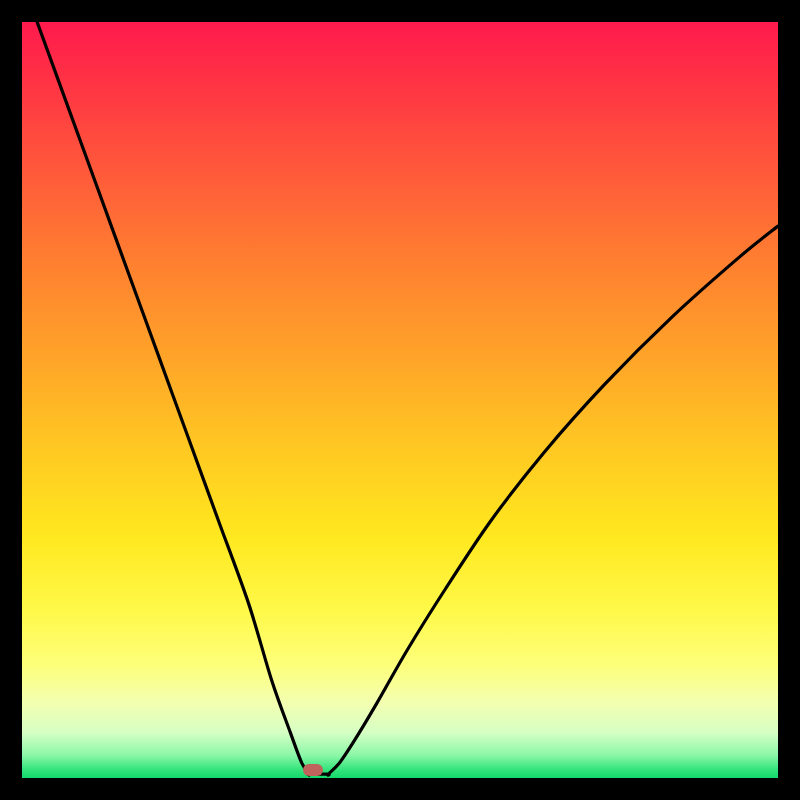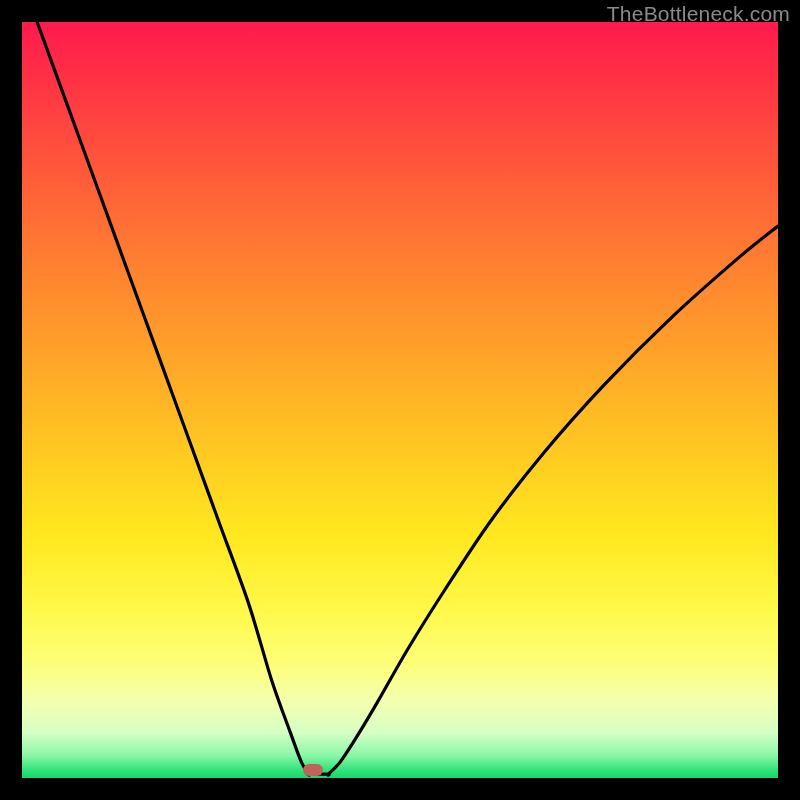--- a/index.html
+++ b/index.html
@@ -71,14 +71,13 @@
 
   <div class="plot">
 
     <svg class="curve" viewBox="0 0 756 756" preserveAspectRatio="none">
       <path id="curve-path" fill="none" stroke="#000" stroke-width="3.2" stroke-linecap="round" stroke-linejoin="round" d="M 15.12 0.00 C 19.96 13.31, 35.68 56.55, 45.36 83.16 C 55.04 109.77, 65.92 139.71, 75.60 166.32 C 85.28 192.93, 96.16 222.87, 105.84 249.48 C 115.52 276.09, 126.40 306.03, 136.08 332.64 C 145.76 359.25, 156.64 389.19, 166.32 415.80 C 176.00 442.41, 186.88 472.35, 196.56 498.96 C 206.24 525.57, 218.33 556.72, 226.80 582.12 C 235.27 607.52, 242.83 637.16, 249.48 657.72 C 256.13 678.28, 263.54 697.33, 268.38 710.64 C 273.22 723.95, 276.70 734.23, 279.72 740.88 C 282.74 747.53, 286.07 750.41, 287.28 752.22 C 288.49 754.03, 284.26 752.22, 287.28 752.22 C 290.30 752.22, 303.16 752.22, 306.18 752.22 C 309.20 752.22, 304.37 754.03, 306.18 752.22 C 307.99 750.41, 313.29 746.32, 317.52 740.88 C 321.75 735.44, 326.59 727.88, 332.64 718.20 C 338.69 708.52, 346.85 694.92, 355.32 680.40 C 363.79 665.88, 374.67 645.62, 385.56 627.48 C 396.45 609.34, 410.05 587.56, 423.36 567.00 C 436.67 546.44, 453.00 520.73, 468.72 498.96 C 484.44 477.19, 503.50 452.69, 521.64 430.92 C 539.78 409.15, 561.56 384.65, 582.12 362.88 C 602.68 341.11, 628.39 315.40, 650.16 294.84 C 671.93 274.28, 701.27 248.88, 718.20 234.36 C 735.13 219.84, 749.95 208.96, 756.00 204.12"></path>
     </svg>
 
     <div id="marker" class="marker" style="left: 291.06px; top: 748.44px; background: rgb(193, 99, 93);"></div>
   </div>
 
-  <div class="watermark">TheBottleneck.com</div>
 </div>
 
 </body></html>

